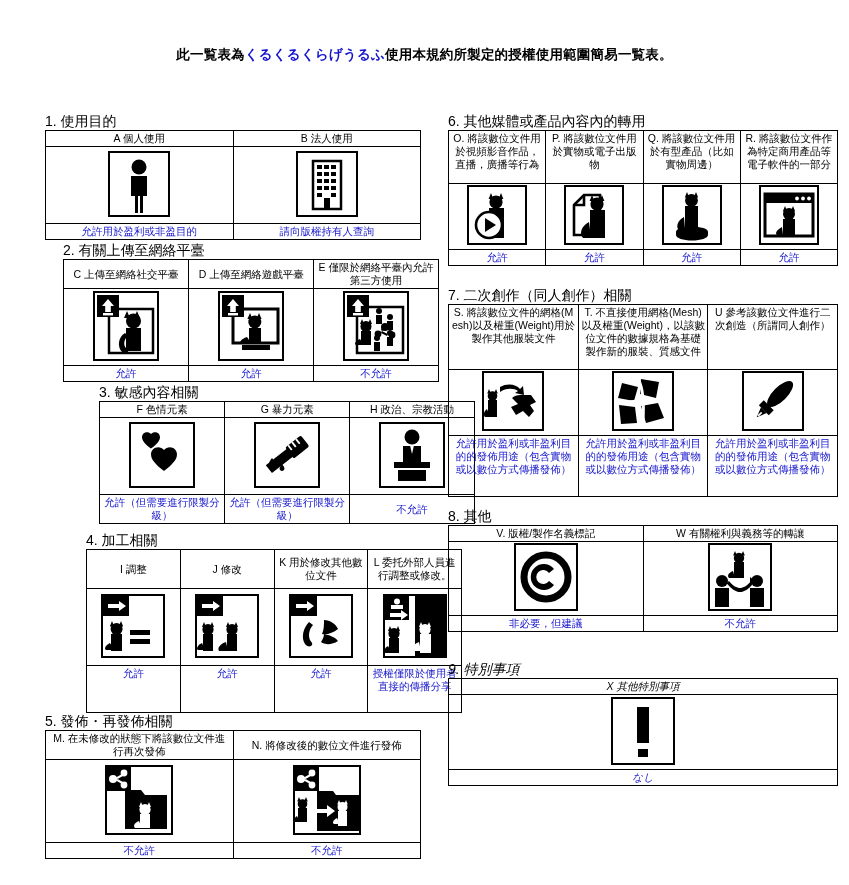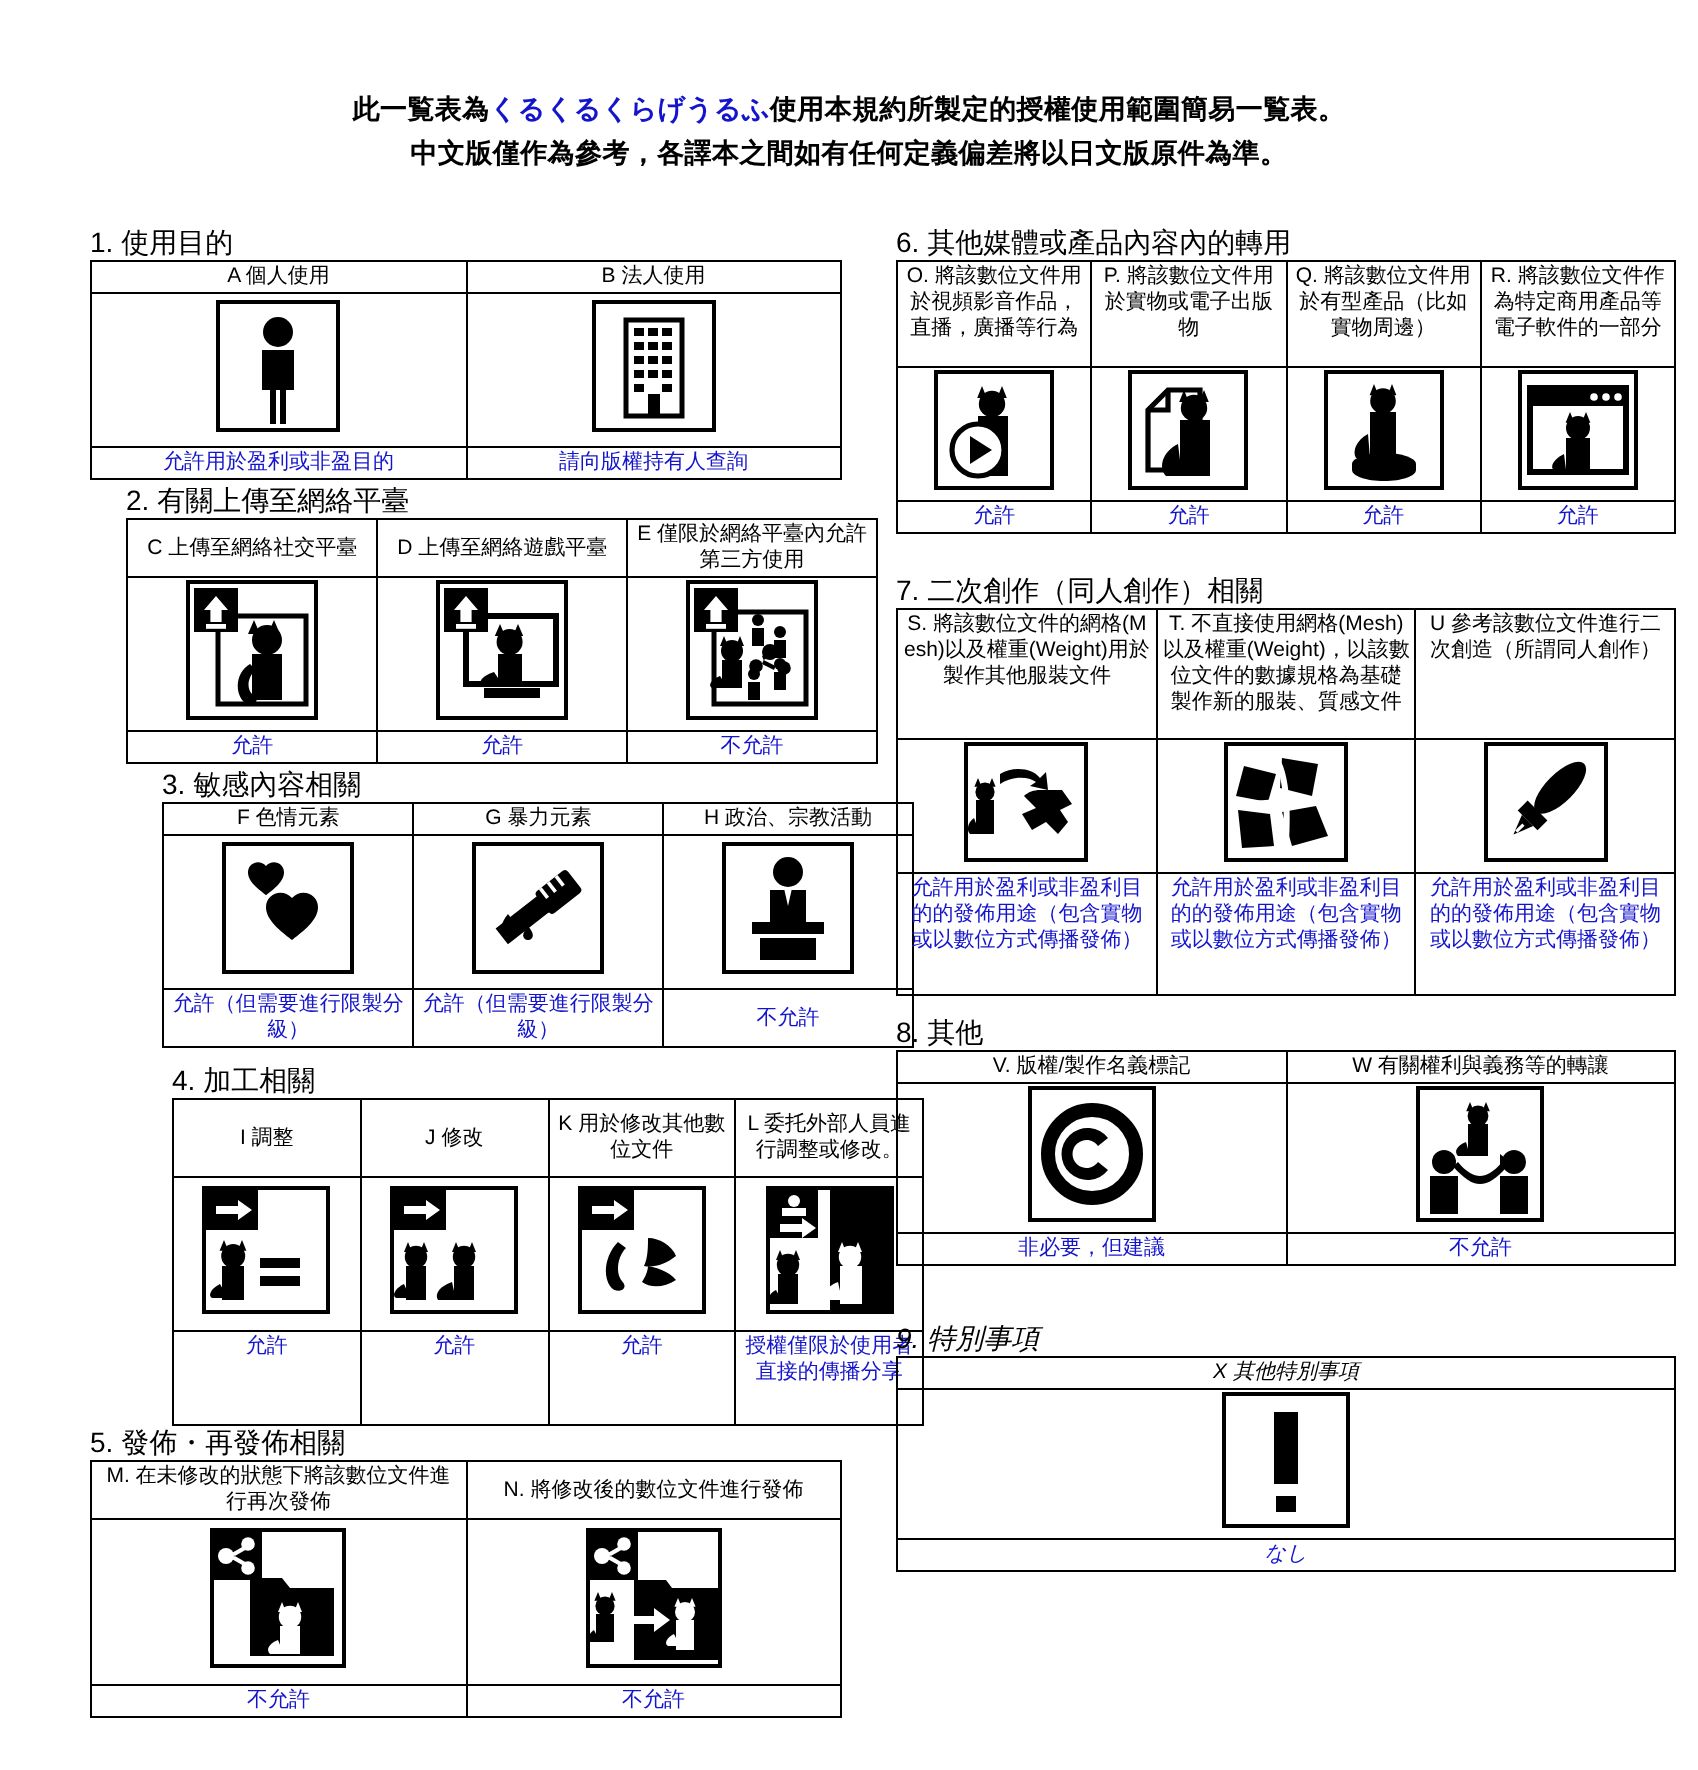--- a/index.html
+++ b/index.html
@@ -66,21 +66,20 @@
   }
   .ico svg{display:block;}
 </style>
 </head>
 <body>
 
 <div id="page">
 
   <div class="title-block">
     <div class="title-line"><span>此一覧表為</span><span class="title-accent">くるくるくらげうるふ</span><span>使用本規約所製定的授權使用範圍簡易一覧表。</span></div>
-    <div class="title-line">中文版僅作為參考，各譯本之間如有任何定義偏差將以日文版原件為準。</div>
   </div>
 
   <div class="col col-left">
 
     <div class="section" style="top:114px;left:0;width:376px;">
       <div class="sec-title">1. 使用目的</div>
       <table class="grid">
         <tbody>
             <tr>
           <td class="hdr">A 個人使用</td>
@@ -207,21 +206,21 @@
         </tr>
         <tr>
           <td class="perm">允許</td>
           <td class="perm">允許</td>
           <td class="perm">不允許</td>
         </tr>
       </tbody>
         </table>
     </div>
 
-    <div class="section" style="top:385px;left:0;width:376px;padding-left:36px;">
+    <div class="section" style="top:385px;left:18px;width:376px;padding-left:36px;">
       <div class="sec-title">3. 敏感內容相關</div>
       <table class="grid">
         <tbody>
             <tr>
           <td class="hdr" style="width:33.4%">F 色情元素</td>
           <td class="hdr" style="width:33.3%">G 暴力元素</td>
           <td class="hdr" style="width:33.3%">H 政治、宗教活動</td>
         </tr>
         <tr>
           <td class="icon-cell">

